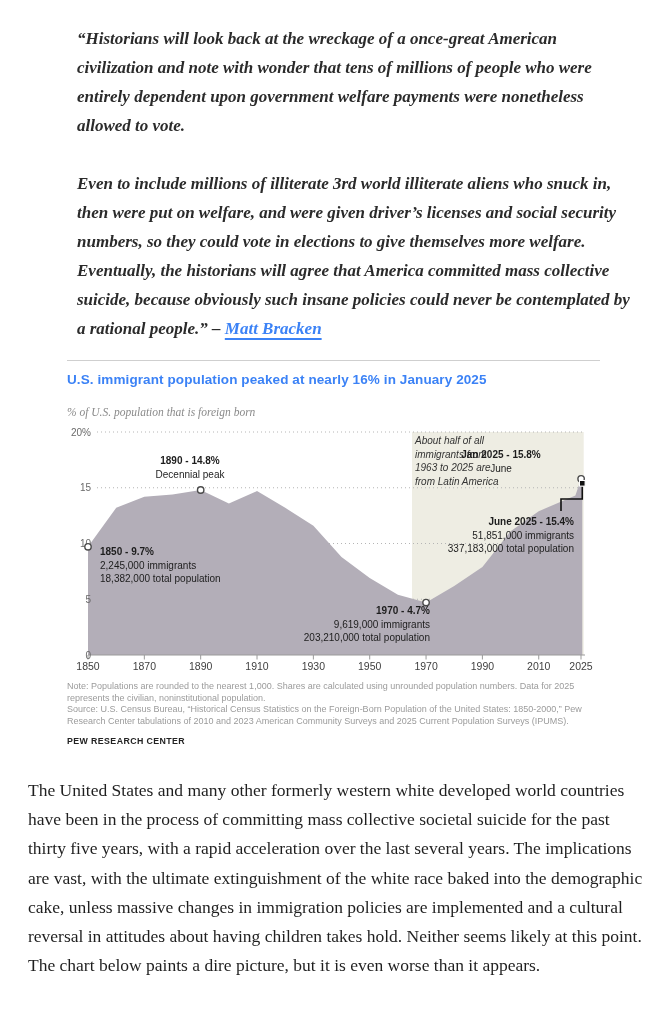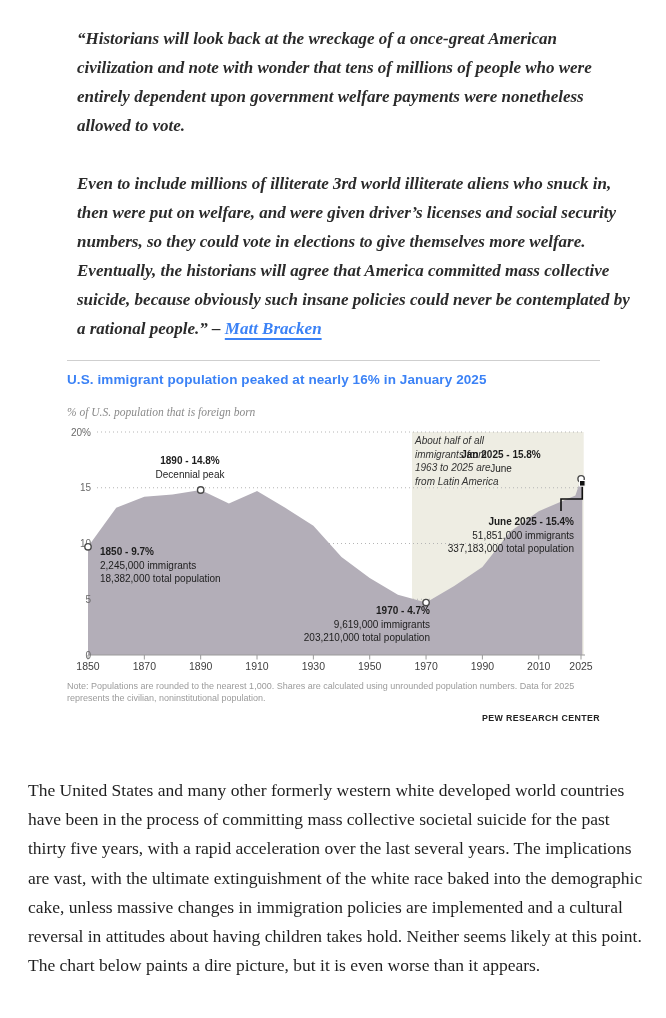--- a/index.html
+++ b/index.html
@@ -31,21 +31,21 @@
   #anno-1890{left:43px;top:33px;width:160px;text-align:center;}
   #anno-1850{left:33px;top:124px;width:170px;text-align:left;}
   #anno-1970{left:163px;top:183px;width:200px;text-align:right;}
   #anno-band{left:348px;top:13px;width:96px;text-align:left;font-style:italic;color:#333;}
   #anno-jan{left:359px;top:27px;width:150px;text-align:center;}
   #anno-june{left:307px;top:94px;width:200px;text-align:right;}
 
   #chart-footer{position:absolute;left:0;top:320px;width:533px;
     font-size:9px;line-height:11.5px;color:#9b9b9b;}
   #chart-footer .brand{margin-top:9px;font-size:8.8px;font-weight:bold;
-    color:#222;letter-spacing:0.4px;text-align:right;}
+    color:#222;letter-spacing:0.4px;}
 
   
   #body-par{position:absolute;left:28px;top:776px;width:616px;
     font-family:"Liberation Serif","DejaVu Serif",serif;font-size:17.5px;
     line-height:29.2px;color:#1f1f1f;}
 </style>
 </head>
 <body>
 
 <div id="quote-block">
@@ -120,17 +120,18 @@
     </div>
     <div class="anno" id="anno-june">
       <div class="b">June 2025 - 15.4%</div>
       <div>51,851,000 immigrants</div>
       <div>337,183,000 total population</div>
     </div>
   </div>
 
   <div id="chart-footer">
     <div>Note: Populations are rounded to the nearest 1,000. Shares are calculated using unrounded population numbers. Data for 2025 represents the civilian, noninstitutional population.</div>
+    <div>Source: U.S. Census Bureau, “Historical Census Statistics on the Foreign-Born Population of the United States: 1850-2000,” Pew Research Center tabulations of 2010 and 2023 American Community Surveys and 2025 Current Population Surveys (IPUMS).</div>
     <div class="brand">PEW RESEARCH CENTER</div>
   </div>
 </div>
 
 <div id="body-par">The United States and many other formerly western white developed world countries have been in the process of committing mass collective societal suicide for the past thirty five years, with a rapid acceleration over the last several years. The implications are vast, with the ultimate extinguishment of the white race baked into the demographic cake, unless massive changes in immigration policies are implemented and a cultural reversal in attitudes about having children takes hold. Neither seems likely at this point. The chart below paints a dire picture, but it is even worse than it appears.</div>
 
 </body></html>

